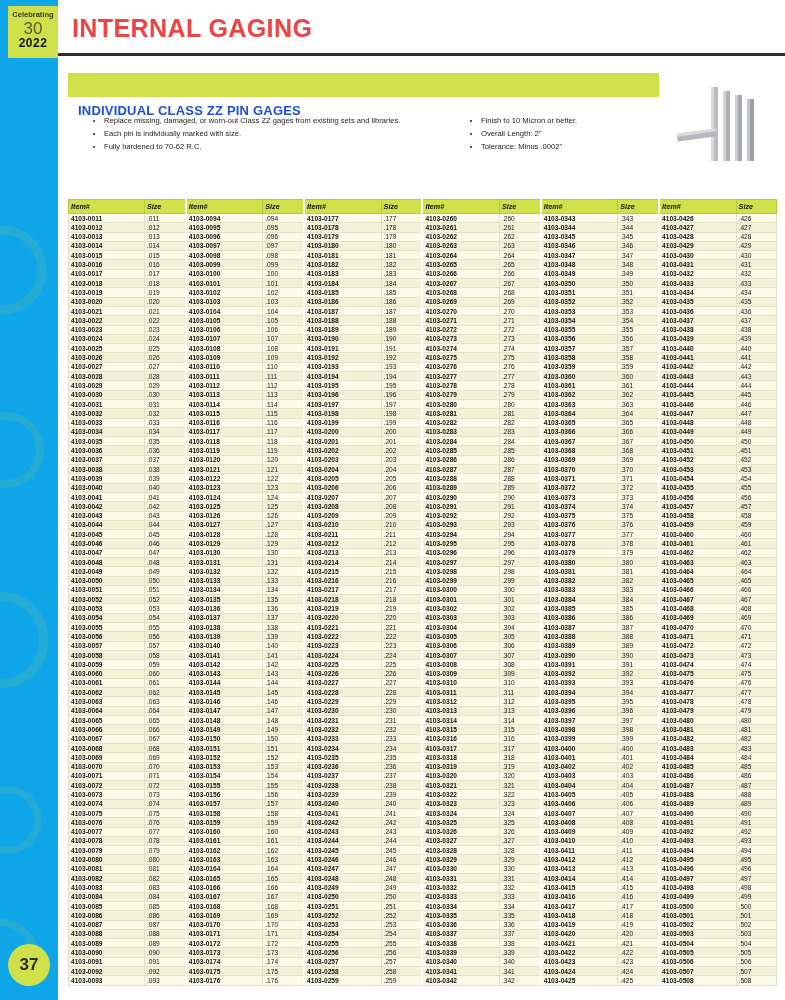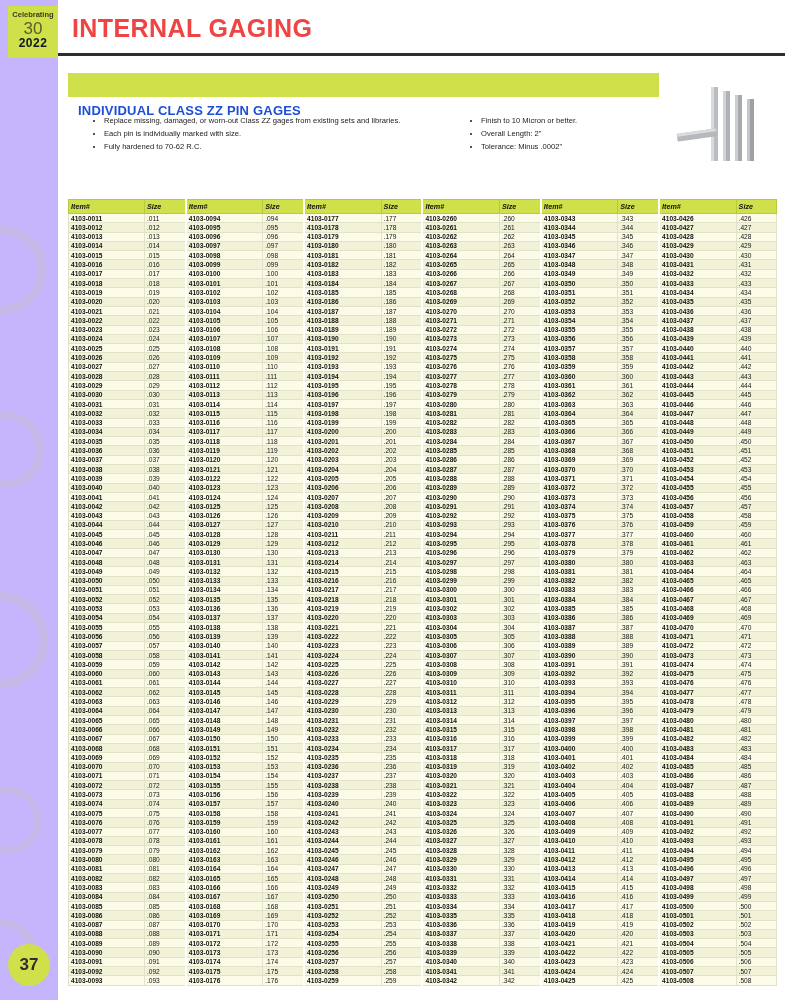--- a/index.html
+++ b/index.html
@@ -8,21 +8,21 @@
     width: 785px; height: 1000px;
     font-family: "Liberation Sans", sans-serif;
     background: #ffffff;
     position: relative;
     overflow: hidden;
   }
 
   
   .left-rail {
     position:absolute; left:0; top:0; width:58px; height:1000px;
-    background:#c4b5fd;
+    background:#0ea5e9;
     overflow:hidden;
   }
   .rail-gears { position:absolute; left:-6px; top:120px; width:70px; height:860px; opacity:.22; }
   .rail-text-wrap{
     position:absolute; left:-600px; top:420px; width:1200px;
   }
 
   .page-num-circle {
     position:absolute; left:8px; bottom:14px; width:42px; height:42px;
     border-radius:50%; background:#cfe04a; color:#2e2e2e;

